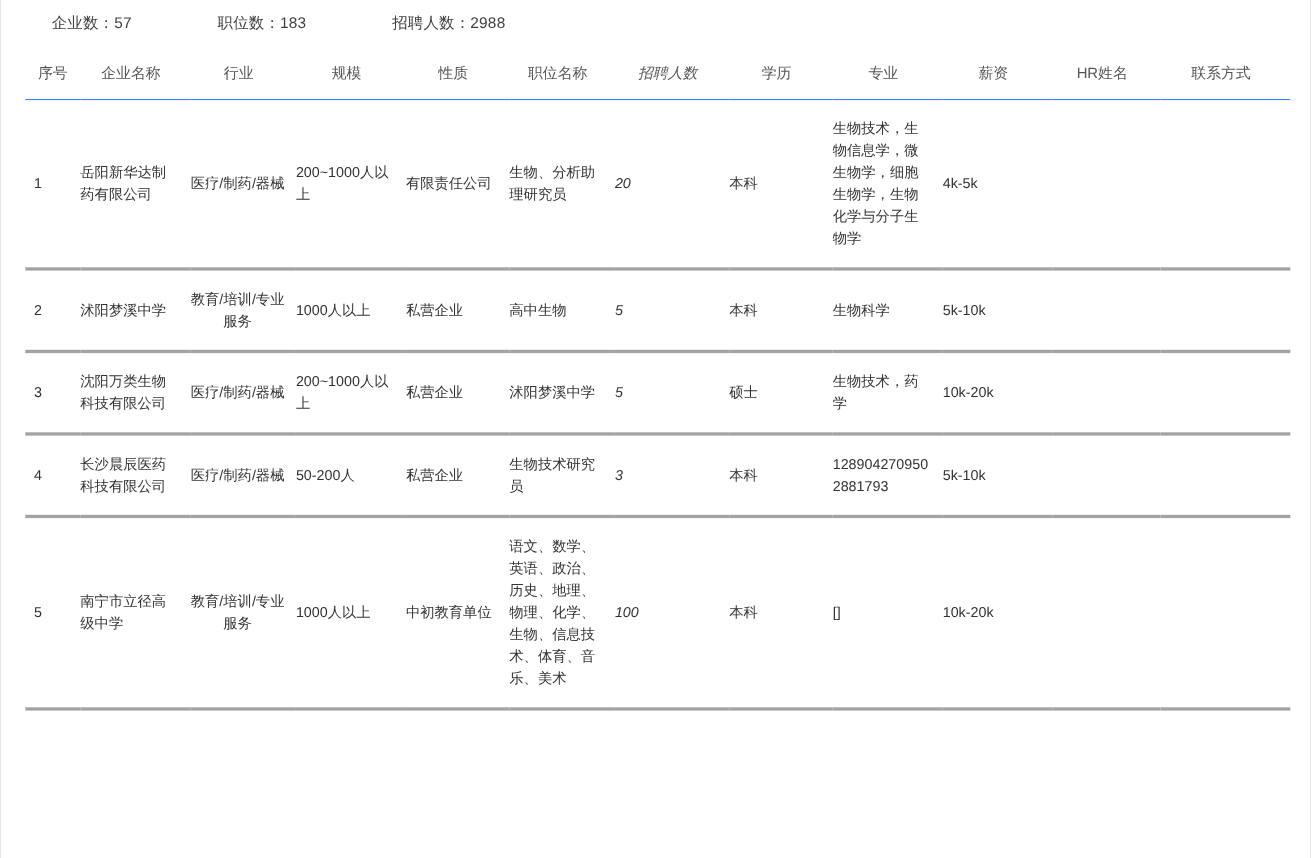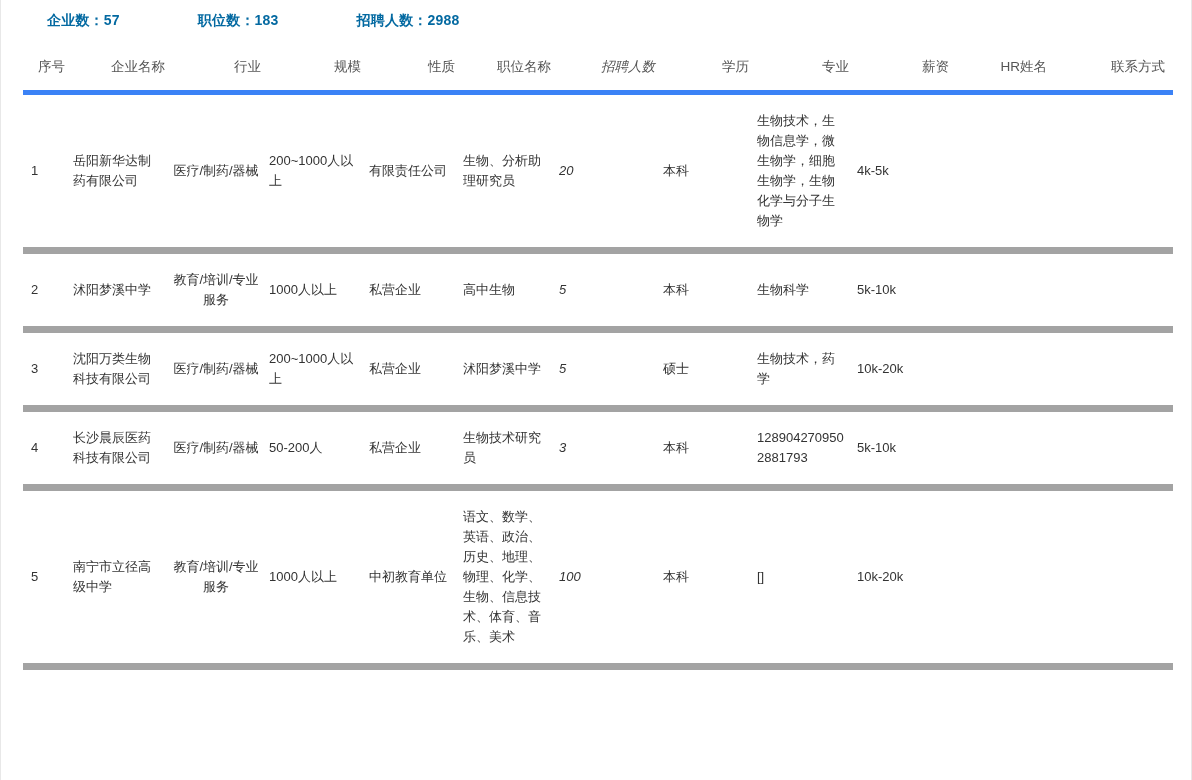--- a/index.html
+++ b/index.html
@@ -21,50 +21,49 @@
     box-sizing: border-box;
     border-left: 1px solid #e8e8e8;
     border-right: 1px solid #e8e8e8;
     background: #fff;
   }
   .summary-bar {
     display: flex;
     align-items: center;
     padding: 12px 10px 14px 46px;
     font-size: 14px;
-    color: #0369a1;
-    font-weight: bold;
+    color: #404040;
   }
   .summary-item {
     margin-right: 78px;
     white-space: nowrap;
     letter-spacing: 0.2px;
   }
   .summary-item:last-child { margin-right: 12px; }
 
   table.job-table {
     width: 1130px;
     margin-left: 22px;
     border-collapse: collapse;
     table-layout: fixed;
     font-size: 13px;
   }
   table.job-table thead th {
-    text-align: right;
+    text-align: center;
     font-weight: normal;
     color: #555;
     font-size: 13.5px;
     padding: 14px 8px 14px 0;
-    border-bottom: 5px solid #3b82f6;
+    border-bottom: 1px solid #3b82f6;
     vertical-align: middle;
     white-space: nowrap;
   }
   table.job-table tbody td {
     padding: 16px 10px 16px 0;
-    border-bottom: 7px solid #a3a3a3;
+    border-bottom: 3px solid #a3a3a3;
     vertical-align: middle;
     color: #333;
     line-height: 20px;
     font-size: 13px;
     word-break: break-all;
   }
   
   .c-idx   { width: 34px; padding-left: 8px !important; }
   .c-name  { width: 92px; margin-left: 10px; }
   .c-ind   { width: 88px; text-align: center; }

